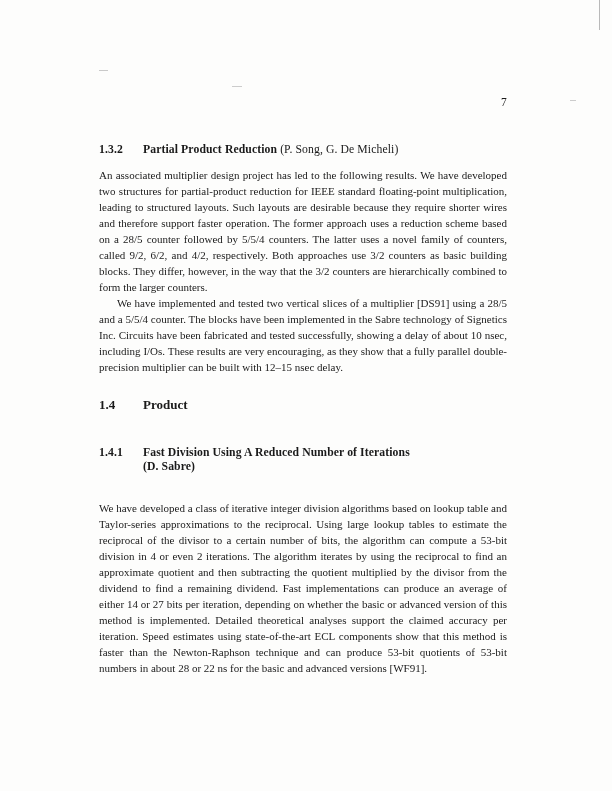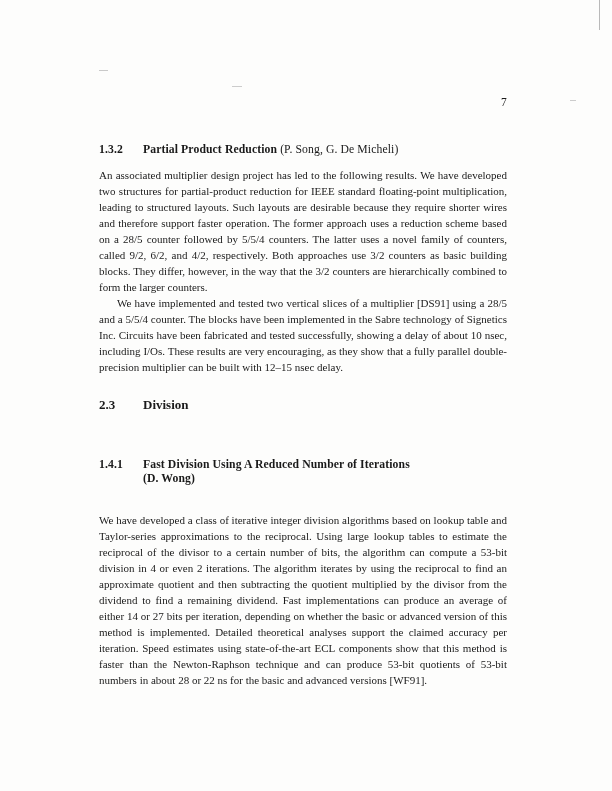--- a/index.html
+++ b/index.html
@@ -38,21 +38,21 @@
   }
   .page-number {
     text-align: right;
     font-size: 11.5px;
     letter-spacing: 0.2px;
     margin: 0 0 35px 0;
   }
   .sec-head {
     font-weight: bold;
     font-size: 11.7px;
-    margin: 16px 0 11px 0;
+    margin: 4px 0 11px 0;
     letter-spacing: 0.1px;
   }
   .sec-head .num {
     display: inline-block;
     min-width: 44px;
   }
   .sec-head .normal {
     font-weight: normal;
   }
   .sec-head-major {
@@ -127,28 +127,28 @@
       <span class="num">1.3.2</span><span>Partial Product Reduction</span>&nbsp;<span class="normal">(P. Song, G. De Micheli)</span>
     </div>
 
     <p class="body">An associated multiplier design project has led to the following results. We have developed two structures for partial-product reduction for IEEE standard floating-point multiplication, leading to structured layouts. Such layouts are desirable because they require shorter wires and therefore support faster operation. The former approach uses a reduction scheme based on a 28/5 counter followed by 5/5/4 counters. The latter uses a novel family of counters, called 9/2, 6/2, and 4/2, respectively. Both approaches use 3/2 counters as basic building blocks. They differ, however, in the way that the 3/2 counters are hierarchically combined to form the larger counters.</p>
 
     <p class="body indent">We have implemented and tested two vertical slices of a multiplier [DS91] using a 28/5 and a 5/5/4 counter. The blocks have been implemented in the Sabre technology of Signetics Inc. Circuits have been fabricated and tested successfully, showing a delay of about 10 nsec, including I/Os. These results are very encouraging, as they show that a fully parallel double-precision multiplier can be built with 12–15 nsec delay.</p>
 
     <div class="block-gap-1"></div>
 
     <div class="sec-head-major">
-      <span class="num">2.3</span><span>Division</span>
+      <span class="num">1.4</span><span>Product</span>
     </div>
 
     <div class="block-gap-3"></div>
 
     <div class="sec-head">
       <span class="num">1.4.1</span><span>Fast Division Using A Reduced Number of Iterations</span>
-      <span class="sub-author">(D. Wong)</span>
+      <span class="sub-author">(D. Sabre)</span>
     </div>
 
     <div class="block-gap-3"></div>
 
     <p class="body">We have developed a class of iterative integer division algorithms based on lookup table and Taylor-series approximations to the reciprocal. Using large lookup tables to estimate the reciprocal of the divisor to a certain number of bits, the algorithm can compute a 53-bit division in 4 or even 2 iterations. The algorithm iterates by using the reciprocal to find an approximate quotient and then subtracting the quotient multiplied by the divisor from the dividend to find a remaining dividend. Fast implementations can produce an average of either 14 or 27 bits per iteration, depending on whether the basic or advanced version of this method is implemented. Detailed theoretical analyses support the claimed accuracy per iteration. Speed estimates using state-of-the-art ECL components show that this method is faster than the Newton-Raphson technique and can produce 53-bit quotients of 53-bit numbers in about 28 or 22 ns for the basic and advanced versions [WF91].</p>
 
 
   </div>
 </div>
 

